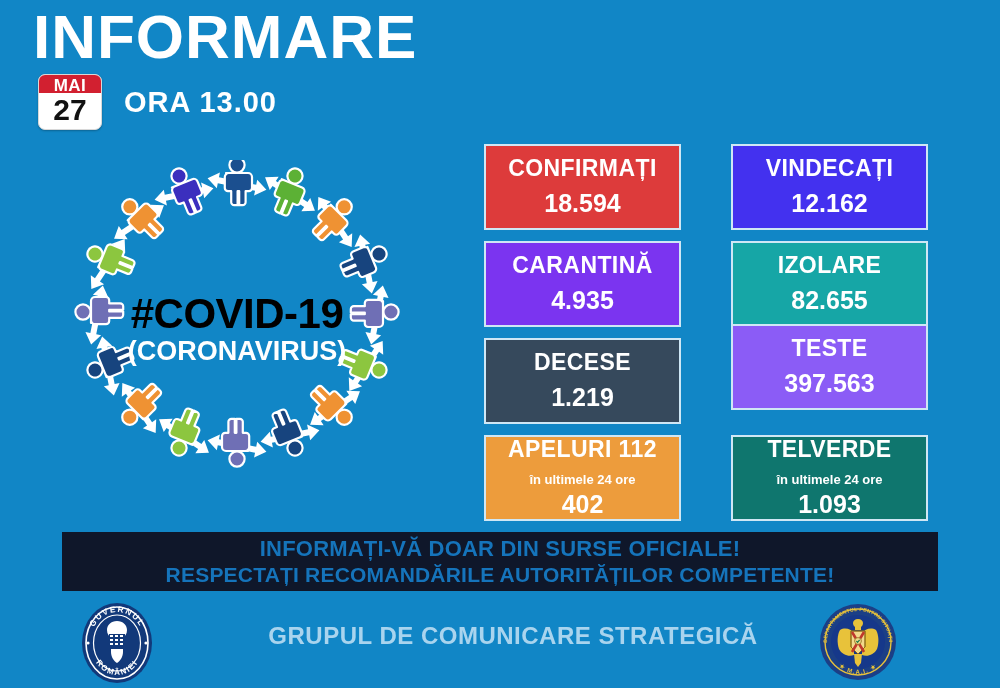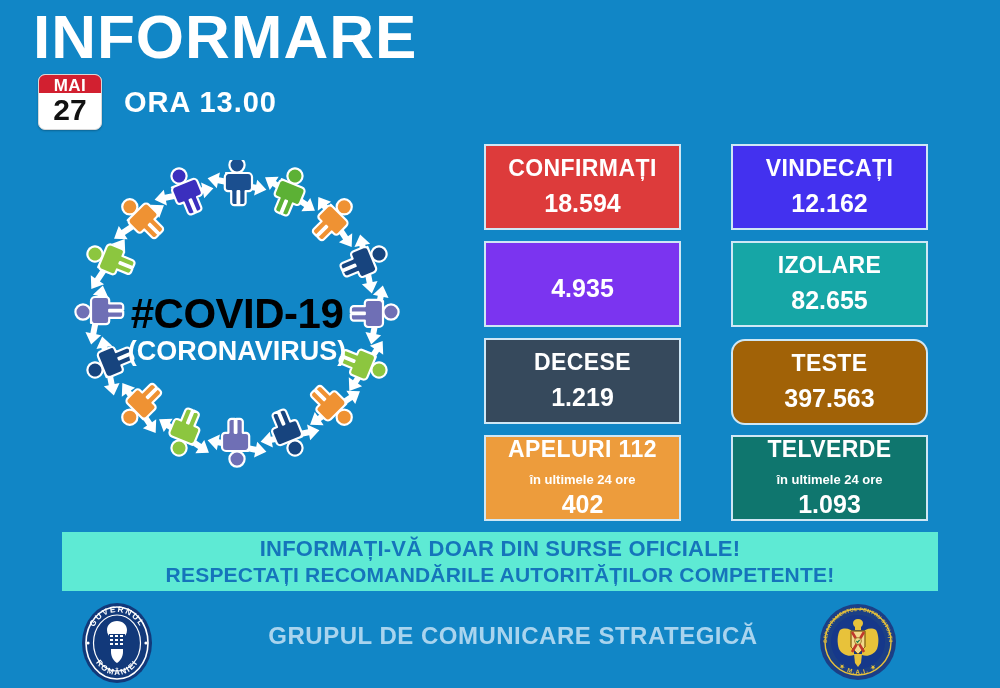--- a/index.html
+++ b/index.html
@@ -56,21 +56,21 @@
     color:#ffffff; text-align:center;
   }
   .stat-label { font-size:23px; font-weight:bold; letter-spacing:.4px; line-height:1.1; }
   .stat-sub   { font-size:13px; font-weight:bold; line-height:1.25; margin-top:9px; }
   .stat-value { font-size:25px; font-weight:bold; line-height:1.15; margin-top:8px; }
   .stat-box.with-sub .stat-value { margin-top:2px; }
 
   
   #banner {
     position:absolute; left:62px; top:532px; width:876px; height:59px;
-    background:#5eead4; display:flex; flex-direction:column;
+    background:#0f172a; display:flex; flex-direction:column;
     align-items:center; justify-content:center; gap:1px;
   }
   #banner-line1 { font-size:22px; font-weight:bold; color:#1574bb; letter-spacing:.2px; }
   #banner-line2 { font-size:21px; font-weight:bold; color:#1574bb; letter-spacing:.2px; }
 
   
   #footer-text {
     position:absolute; left:0; top:622px; width:1000px; text-align:center;
     font-size:24px; font-weight:bold; color:#a9d4ee; letter-spacing:.5px;
   }
@@ -214,31 +214,32 @@
 
 <div class="stat-box" id="box-0" style="left: 484px; top: 144px; background: rgb(221, 59, 59); border-color: rgb(207, 231, 245);">
   <div class="stat-label">CONFIRMAȚI</div>
   <div class="stat-value">18.594</div>
 </div>
 <div class="stat-box" id="box-1" style="left: 731px; top: 144px; background: rgb(67, 49, 239); border-color: rgb(207, 231, 245);">
   <div class="stat-label">VINDECAȚI</div>
   <div class="stat-value">12.162</div>
 </div>
 <div class="stat-box" id="box-2" style="left: 484px; top: 241px; background: rgb(123, 52, 240); border-color: rgb(207, 231, 245);">
+  <div class="stat-label">CARANTINĂ</div>
   <div class="stat-value">4.935</div>
 </div>
 <div class="stat-box" id="box-3" style="left: 731px; top: 241px; background: rgb(22, 166, 166); border-color: rgb(207, 231, 245);">
   <div class="stat-label">IZOLARE</div>
   <div class="stat-value">82.655</div>
 </div>
 <div class="stat-box" id="box-4" style="left: 484px; top: 338px; background: rgb(54, 73, 92); border-color: rgb(207, 231, 245);">
   <div class="stat-label">DECESE</div>
   <div class="stat-value">1.219</div>
 </div>
-<div class="stat-box" id="box-5" style="left: 731px; top: 339px; background: #a16207; border-color: rgb(207, 231, 245); border-radius: 14px;">
+<div class="stat-box" id="box-5" style="left: 731px; top: 324px; background: #8b5cf6; border-color: rgb(207, 231, 245);">
   <div class="stat-label">TESTE</div>
   <div class="stat-value">397.563</div>
 </div>
 <div class="stat-box with-sub" id="box-6" style="left: 484px; top: 435px; background: rgb(237, 156, 60); border-color: rgb(207, 231, 245);">
   <div class="stat-label">APELURI 112</div>
   <div class="stat-sub">în ultimele 24 ore</div>
   <div class="stat-value">402</div>
 </div>
 <div class="stat-box with-sub" id="box-7" style="left: 731px; top: 435px; background: #0f766e; border-color: rgb(207, 231, 245);">
   <div class="stat-label">TELVERDE</div>

